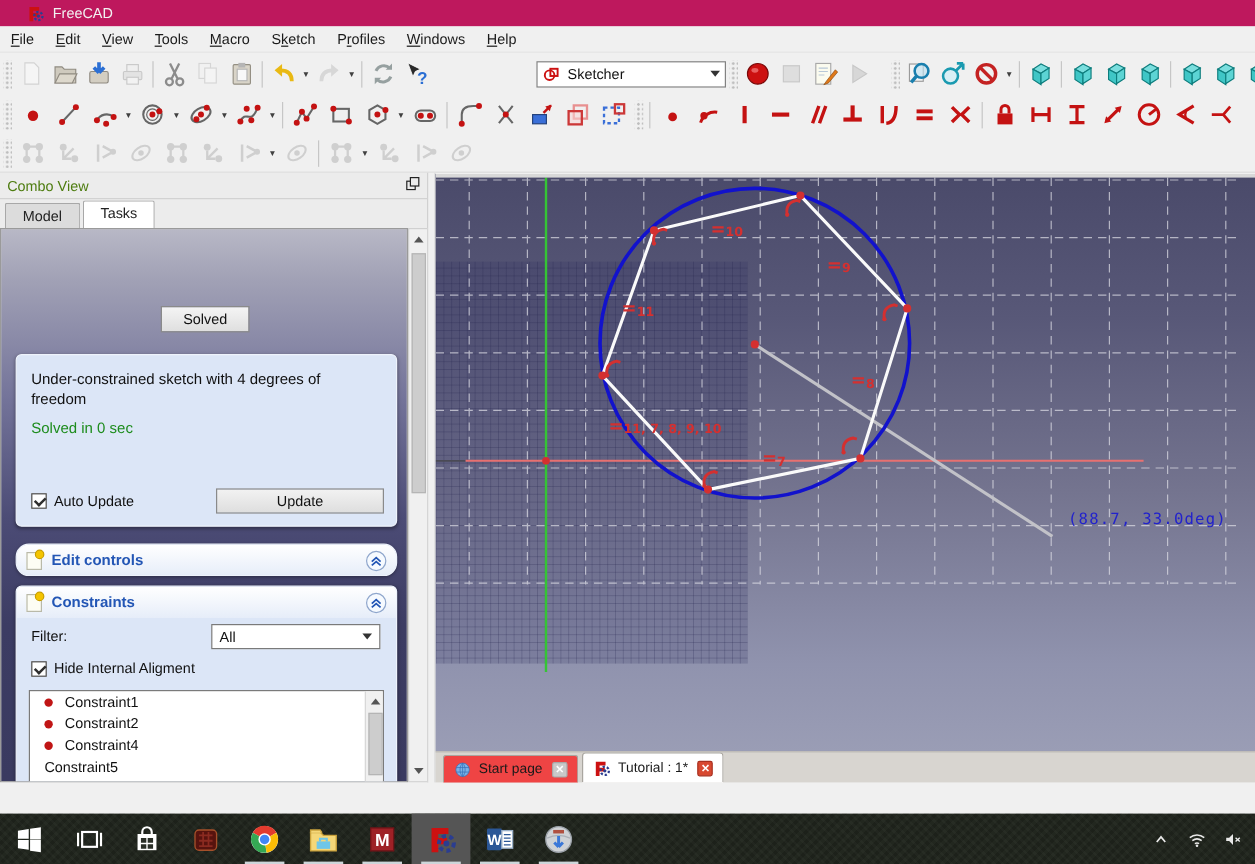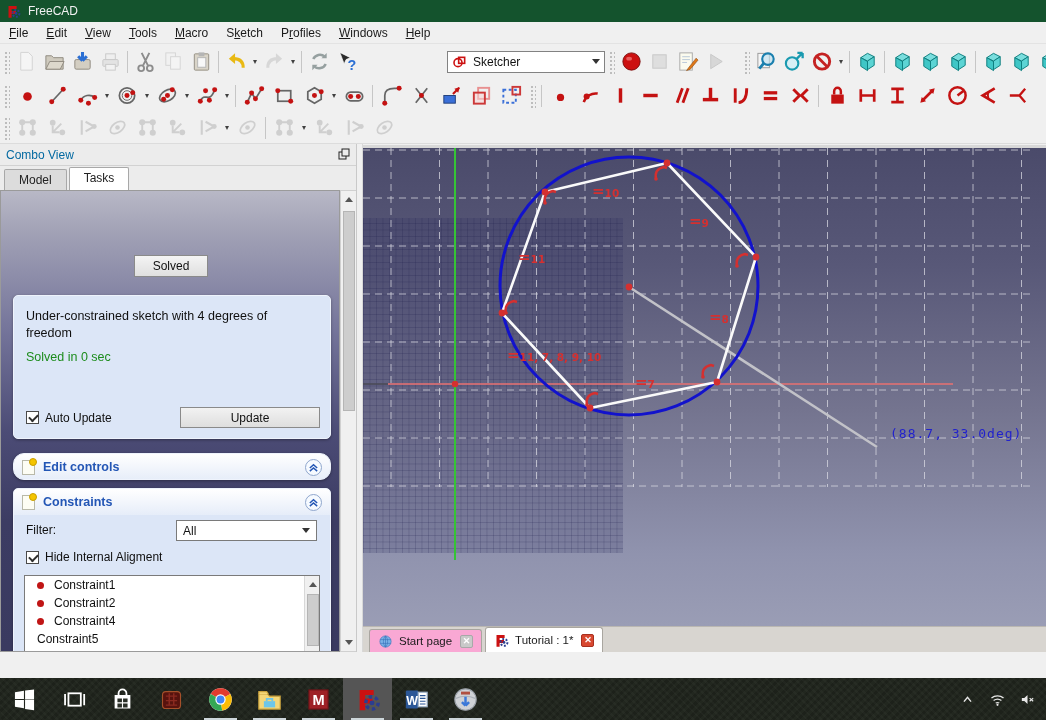--- a/index.html
+++ b/index.html
@@ -1,21 +1,21 @@
 <!DOCTYPE html>
 <html><head>
 <meta charset="utf-8">
 <style>
   * { margin:0; padding:0; box-sizing:border-box; }
   html,body { width:1046px; height:720px; overflow:hidden; font-family:"Liberation Sans", sans-serif; }
   .app { position:relative; width:1046px; height:720px; background:#f0f0f0; overflow:hidden; }
   .abs { position:absolute; }
 
   
-  .titlebar { left:0; top:0; width:1046px; height:22px; background:#14532d; display:flex; align-items:center; padding-left:6px; }
+  .titlebar { left:0; top:0; width:1046px; height:22px; background:#be185d; display:flex; align-items:center; padding-left:22px; }
   .titlebar .ticon { width:15px; height:15px; margin-right:7px; }
   .titlebar .ttext { color:#f2f2f2; font-size:12px; }
 
   
   .menubar { left:0; top:22px; width:1046px; height:22px; background:#f0f0f0; display:flex; align-items:center; border-bottom:1px solid #e3e3e3; }
   .menu-item { font-size:12px; color:#1a1a1a; padding:3px 9px; cursor:default; }
   .menu-item u { text-decoration:underline; }
 
   
   .toolbar { background:#f0f0f0; display:flex; align-items:center; overflow:hidden; }
@@ -31,21 +31,21 @@
   .tbsep { width:1px; height:22px; background:#c6c6c6; margin:0 3px; flex:none; }
   .dd { width:10px; font-size:8px; color:#404040; text-align:center; flex:none; }
   .wb-combo { width:158px; height:22px; background:#fff; border:1px solid #828282; display:flex; align-items:center; padding:0 4px; margin-left:86px; flex:none; }
   .wb-combo svg { width:16px; height:16px; margin-right:5px; }
   .wb-combo .wb-label { font-size:12px; color:#111; flex:1; }
   .arrow-down { width:0; height:0; border-left:4px solid transparent; border-right:4px solid transparent; border-top:5px solid #333; }
 
   
   .combo-view { left:0; top:144px; width:357px; height:508px; background:#ececec; border-right:1px solid #c9c9c9; overflow:hidden; }
   .cv-header { position:absolute; left:0; top:0; width:100%; height:22px; background:#ececec; border-bottom:1px solid #d2d2d2; display:flex; align-items:center; justify-content:space-between; padding:0 6px; }
-  .cv-title { font-size:12px; color:#0369a1; }
+  .cv-title { font-size:12px; color:#4d7c0f; }
   .cv-float svg { width:12px; height:12px; }
   .cv-tabs { position:absolute; left:4px; top:23px; height:23px; display:flex; align-items:flex-end; }
   .cv-tab { font-size:12px; padding:3px 14px; border:1px solid #a8a8a8; border-bottom:none; background:#dcdcdc; color:#222; margin-right:2px; border-radius:2px 2px 0 0; }
   .cv-tab.active { background:#fff; padding-bottom:5px; }
   .task-area { position:absolute; left:0; top:46px; width:340px; height:462px; background:linear-gradient(180deg,#b8b8c6 0px,#a2a2b6 40px,#74749a 140px,#4c4c76 240px,#3c3c63 330px,#3a3a60 100%); border:1px solid #9a9a9a; overflow:hidden; }
   .panel-scrollbar { position:absolute; left:340px; top:46px; width:17px; height:462px; background:#f0f0f0; border:1px solid #d0d0d0; }
   .sb-btn { position:absolute; left:1px; width:13px; height:15px; display:flex; align-items:center; justify-content:center; }
   .sb-thumb { position:absolute; left:2px; width:12px; background:#cdcdcd; border:1px solid #b5b5b5; }
   .tri-up { width:0; height:0; border-left:4px solid transparent; border-right:4px solid transparent; border-bottom:5px solid #555; }
   .tri-down { width:0; height:0; border-left:4px solid transparent; border-right:4px solid transparent; border-top:5px solid #555; }
@@ -83,21 +83,21 @@
 
   .splitter { left:357px; top:144px; width:6px; height:508px; background:#f0f0f0; border-right:1px solid #d8d8d8; }
 
   
   .viewport { left:363px; top:145px; width:683px; height:481px; background:linear-gradient(180deg,#4a4a6a 0%,#585878 25%,#74748f 55%,#9093ae 85%,#9a9db5 100%); overflow:hidden; }
   .vp-topstrip { position:absolute; left:0; top:0; width:100%; height:3px; background:#d8d8d8; }
   .coord-readout { position:absolute; left:527px; top:281px; font-family:"DejaVu Sans Mono", monospace; font-size:13px; color:#2222cc; letter-spacing:1px; }
 
   
   .mdi-tabbar { left:363px; top:626px; width:683px; height:26px; background:#d8d5d0; border-top:1px solid #bab7b2; display:flex; align-items:flex-end; padding-left:6px; }
-  .mdi-tab { height:23px; display:flex; align-items:center; padding:0 8px; border:1px solid #a9a6a0; border-bottom:none; background:#f9a8d4; border-radius:3px 3px 0 0; margin-right:3px; }
+  .mdi-tab { height:23px; display:flex; align-items:center; padding:0 8px; border:1px solid #a9a6a0; border-bottom:none; background:#ef4444; border-radius:3px 3px 0 0; margin-right:3px; }
   .mdi-tab.active { background:#fff; height:25px; }
   .mdi-tab svg { width:15px; height:15px; margin-right:6px; }
   .mdi-label { font-size:11.5px; color:#1a1a1a; margin-right:8px; }
   .tab-close { width:13px; height:13px; border-radius:2px; display:flex; align-items:center; justify-content:center; font-size:9px; font-weight:bold; }
   .tab-close.gray { background:#c9c9c9; border:1px solid #a8a8a8; color:#fff; }
   .tab-close.red { background:#d8structure4830; background:#d84830; border:1px solid #a83020; color:#fff; }
 
   
   .statusbar { left:0; top:652px; width:1046px; height:26px; background:#f0f0f0; border-top:1px solid #d7d7d7; display:flex; align-items:center; padding-left:7px; }
   .status-text { font-size:12px; color:#1a1a1a; }

